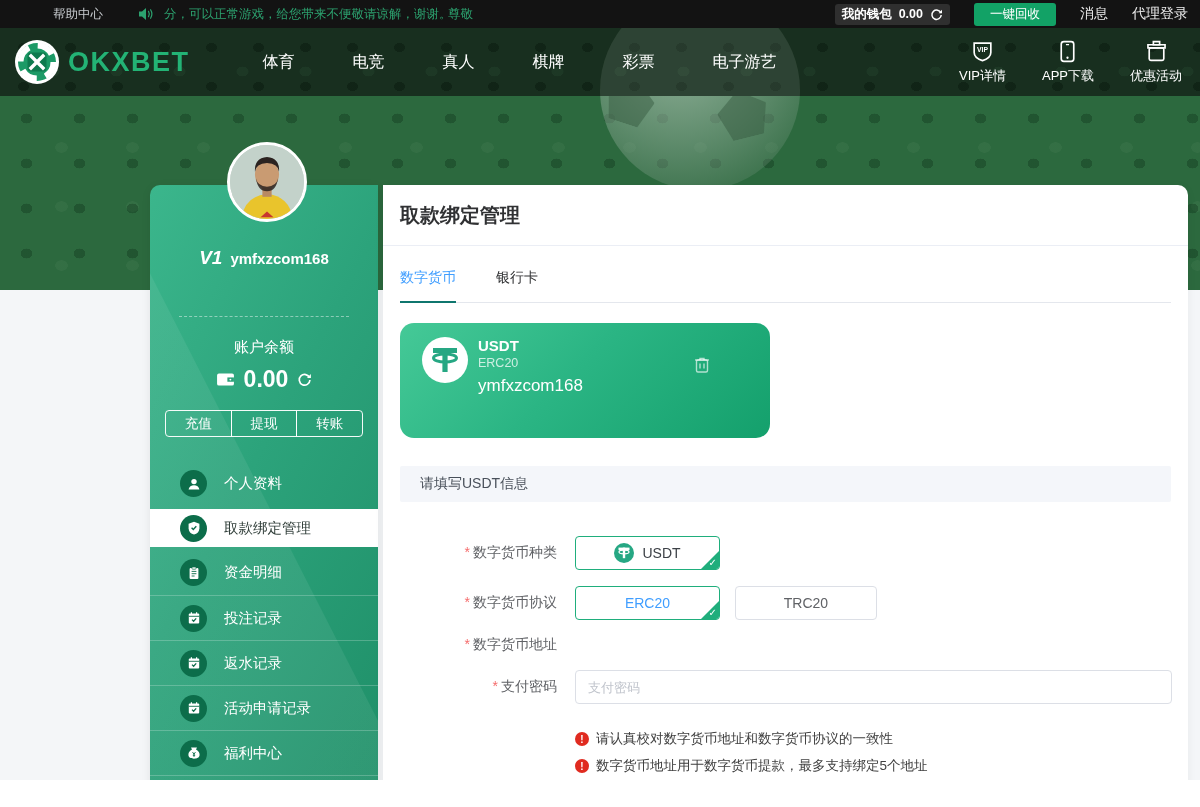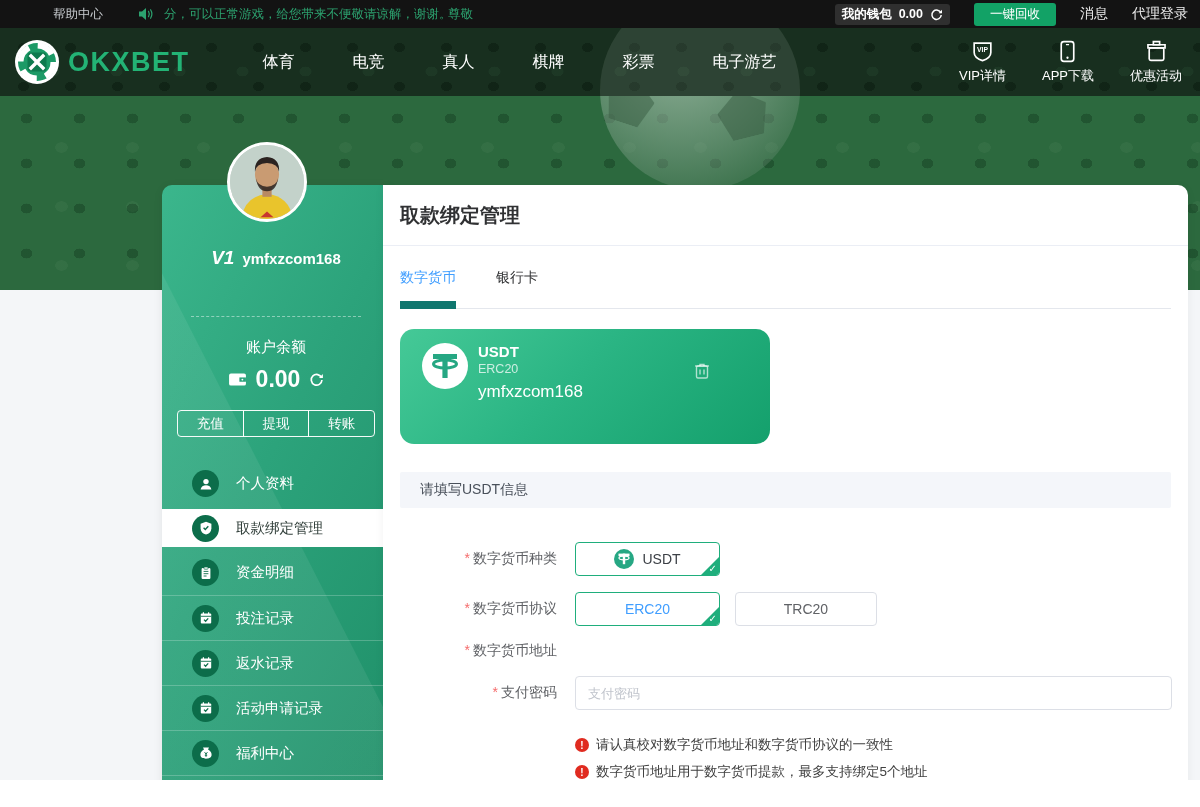--- a/index.html
+++ b/index.html
@@ -40,21 +40,21 @@
     background-color:#2c693e;
     background-image:radial-gradient(rgba(16,52,28,.38) 15%, transparent 16%),radial-gradient(rgba(80,132,92,.22) 12%, transparent 13%);
     background-size:53px 45px,71px 59px; background-position:0 0,26px 22px; overflow:hidden; }
   .hero-ball { position:absolute; left:600px; top:-106px; width:200px; height:200px; border-radius:50%; overflow:hidden;
     background:radial-gradient(circle at 40% 30%, rgba(208,222,211,.62), rgba(152,178,160,.42) 55%, rgba(118,150,128,.28) 78%, rgba(108,140,118,.2)); }
   .pent { position:absolute; background:rgba(55,92,66,.5); clip-path:polygon(50% 0%,100% 38%,81% 100%,19% 100%,0% 38%); }
   .p2 { left:6px;  top:88px; width:48px; height:46px; transform:rotate(18deg); }
   .p3 { left:118px; top:100px; width:50px; height:48px; transform:rotate(-14deg); }
 
   
-  .sidebar { position:absolute; left:162px; top:185px; width:228px; height:622px; z-index:2;
+  .sidebar { position:absolute; left:150px; top:185px; width:228px; height:622px; z-index:2;
     border-radius:10px 0 0 0; overflow:hidden;
     background:linear-gradient(118deg,#3bb68c 0%,#2ca37b 45%,#1f8f68 100%);
     box-shadow:0 2px 10px rgba(0,0,0,.08); }
   .sidebar::before { content:""; position:absolute; inset:0;
     background:linear-gradient(63deg, rgba(255,255,255,.07) 0 49.8%, transparent 50%); pointer-events:none; }
   .avatar { position:absolute; left:227px; top:142px; width:80px; height:80px; border-radius:50%;
     border:3px solid #fff; z-index:3; overflow:hidden; background:#c3d2ca; }
   .sb-user { margin-top:62px; text-align:center; color:#fff; position:relative; }
   .sb-level { font-size:19px; font-style:italic; font-weight:700; margin-right:8px; }
   .sb-name { font-size:15px; font-weight:bold; }
@@ -74,21 +74,21 @@
   .menu-item .mi-label { color:#fff; font-size:14.5px; }
   .menu-item.active { background:#fff; height:38px; margin:3px 0; }
   .menu-item.active .mi-label { color:#2f3d38; }
 
   
   .main-card { position:absolute; left:383px; top:185px; width:805px; height:622px; background:#fff; z-index:2;
     border-radius:0 10px 0 0; box-shadow:0 2px 10px rgba(0,0,0,.06); overflow:hidden; }
   .mc-title { font-size:20px; font-weight:600; color:#303133; padding:17px 17px 16px; border-bottom:1px solid #ebeef5; }
   .tabs { margin:23px 17px 0; border-bottom:1px solid #e4e7ed; display:flex; gap:40px; }
   .tab { font-size:14px; color:#303133; padding-bottom:14px; cursor:pointer; }
-  .tab.active { color:#409eff; border-bottom:8px solid #0f766e; margin-bottom:-1px; }
+  .tab.active { color:#409eff; border-bottom:2px solid #0f766e; margin-bottom:-1px; }
   .usdt-card { margin:20px 0 0 17px; width:370px; height:115px; border-radius:14px; position:relative;
     background:linear-gradient(135deg,#45c997 0%,#2bb584 45%,#14a06c 100%); cursor:pointer; }
   .uc-coin-icon { position:absolute; left:22px; top:14px; }
   .uc-texts { position:absolute; left:78px; top:14px; color:#fff; }
   .uc-coin { font-size:15px; font-weight:bold; line-height:18px; }
   .uc-proto { font-size:12.5px; color:rgba(255,255,255,.75); line-height:17px; }
   .uc-account { font-size:17px; line-height:24px; margin-top:2px; }
   .uc-trash { position:absolute; right:58px; top:32px; cursor:pointer; }
   .section-banner { margin:28px 17px 0; height:36px; background:#f4f6fa; border-radius:2px;
     display:flex; align-items:center; padding-left:20px; font-size:14px; color:#49505a; }

